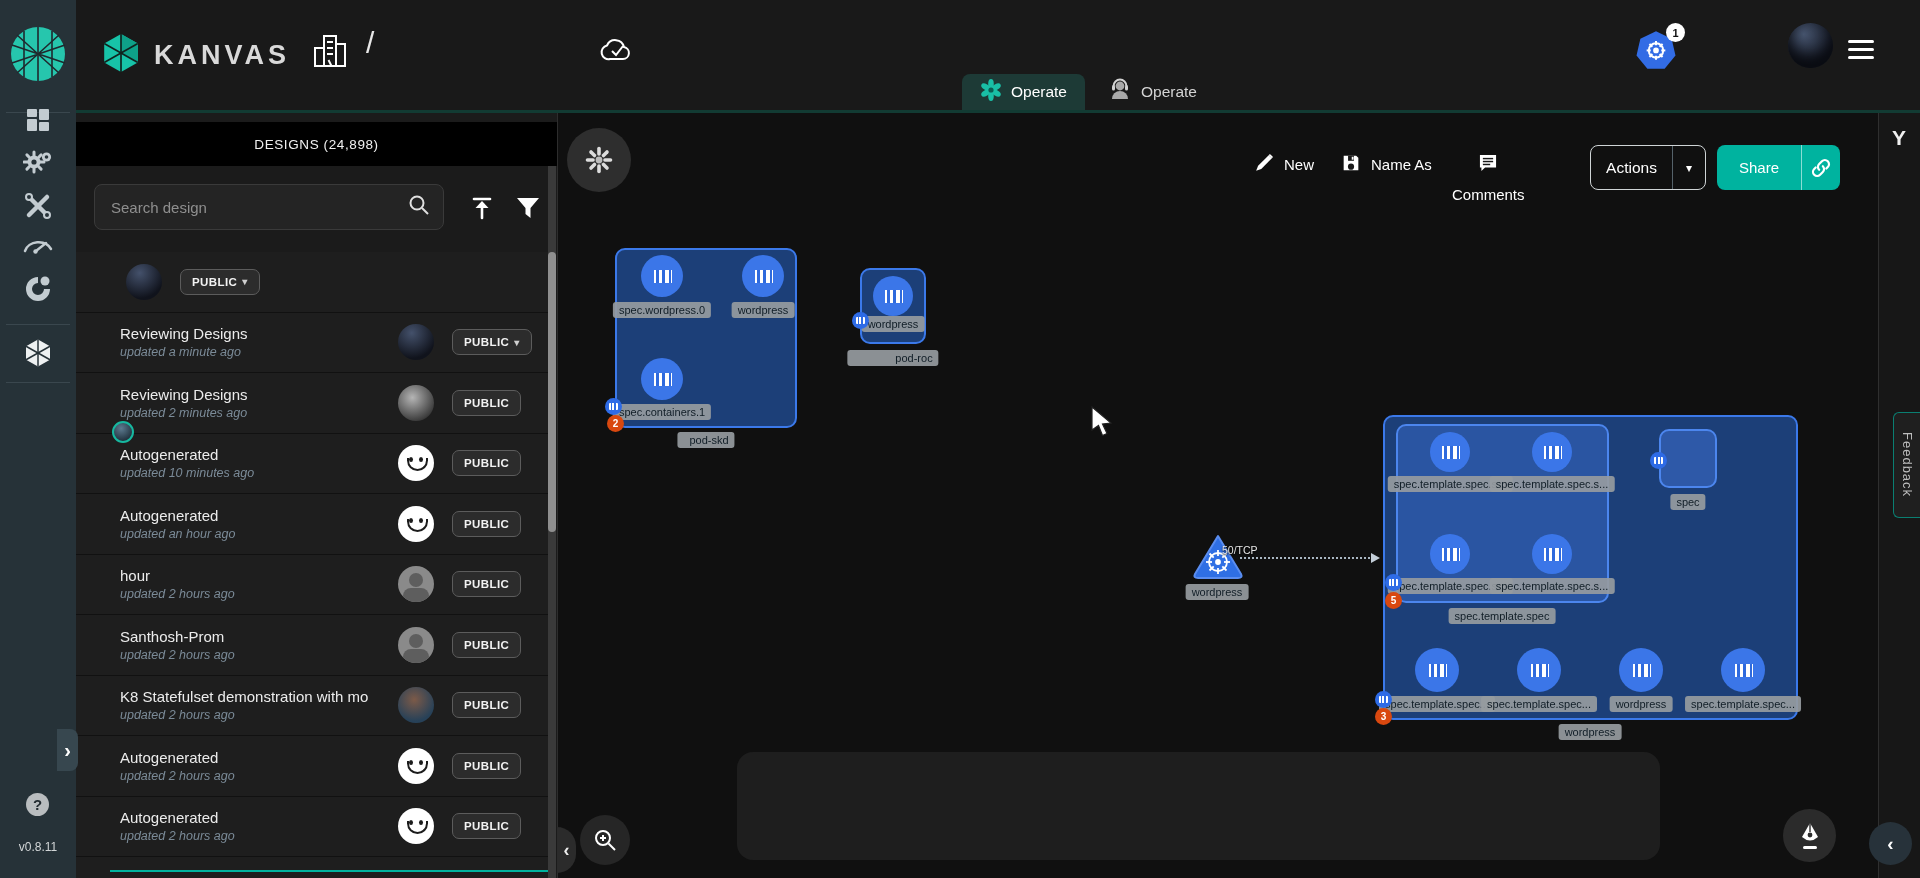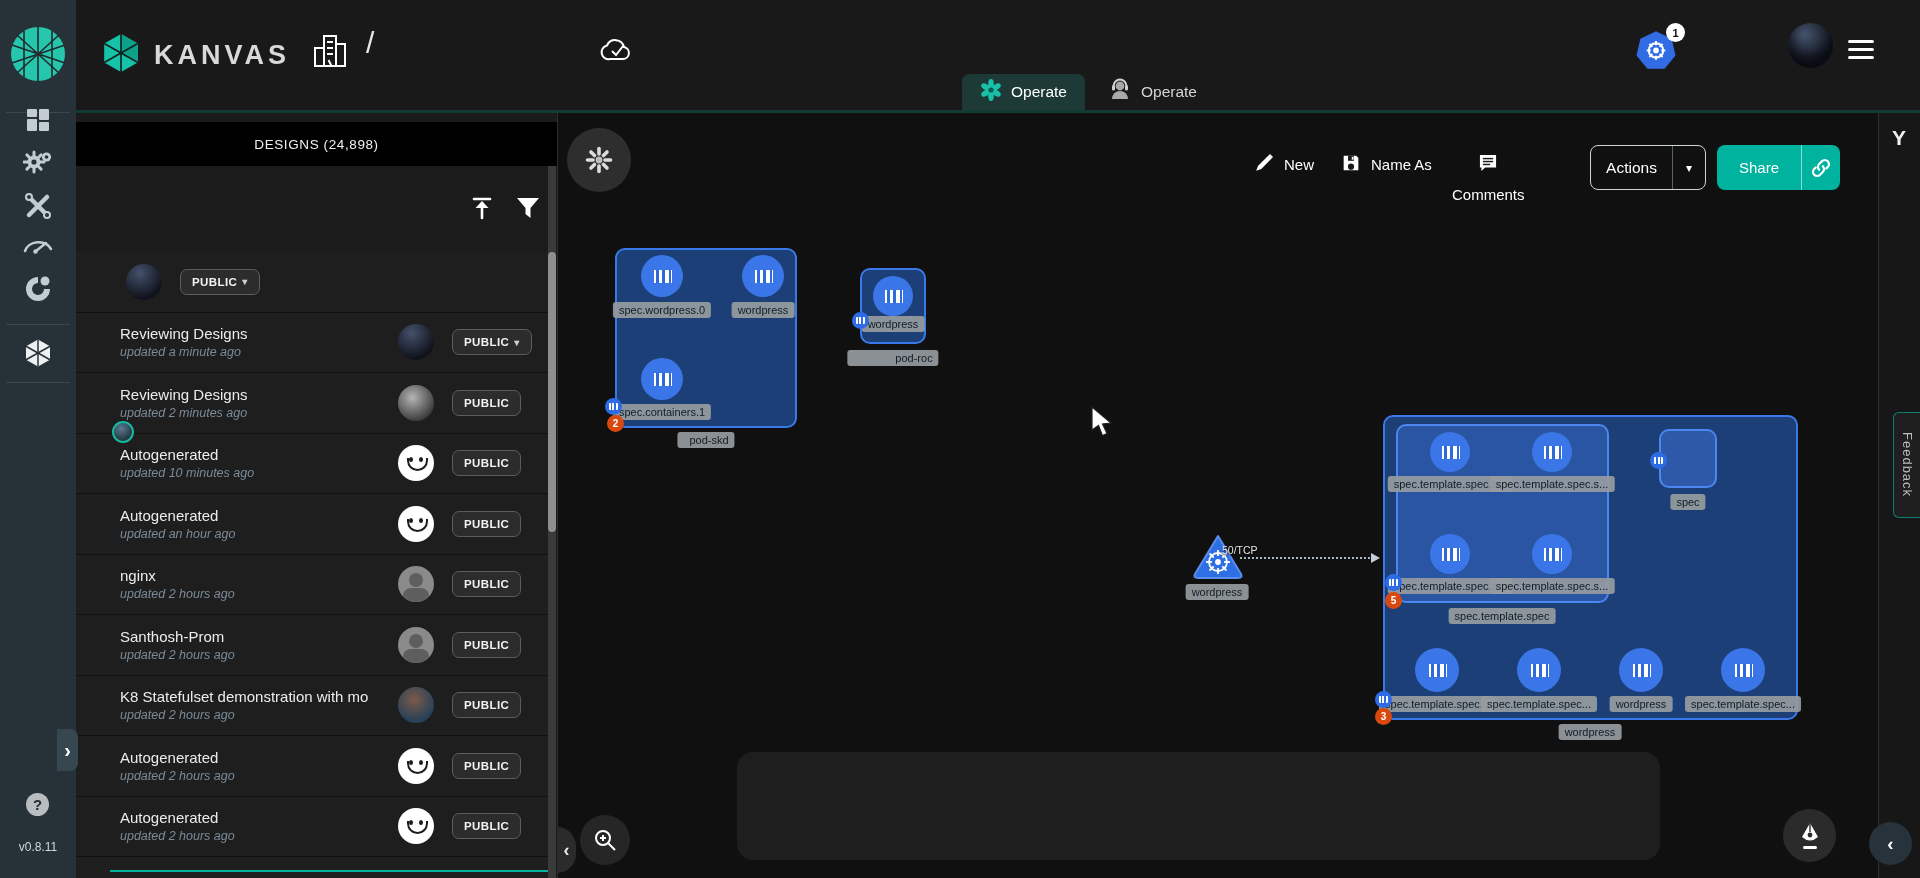--- a/index.html
+++ b/index.html
@@ -324,20 +324,29 @@
       <span>›</span>
     </div>
   <div class="abs help-circ">
       <span>?</span>
     </div>
   <div class="abs version">v0.8.11</div>
 
   <div class="abs panel"></div>
   <div class="abs panel-title">DESIGNS (24,898)</div>
 
+  <div class="abs search-box">
+    <input type="text" placeholder="Search design" style="">
+    <span>
+      <svg width="24" height="24" viewBox="0 0 24 24" fill="none" stroke="#e0e0e0" stroke-width="2">
+          <circle cx="10" cy="10" r="6.5"></circle>
+          <line x1="15" y1="15" x2="21" y2="21"></line>
+        </svg>
+    </span>
+  </div>
   <div class="abs pub-ico">
     <svg width="28" height="28" viewBox="0 0 28 28">
         <g stroke="#fff" stroke-width="2.6" stroke-linecap="round">
           <line x1="6" y1="5" x2="22" y2="5"></line>
           <line x1="14" y1="24" x2="14" y2="11"></line>
         </g>
         <polygon points="14,7 20.5,14 7.5,14" fill="#fff"></polygon>
       </svg>
   </div>
   <div class="abs filter-ico">
@@ -404,21 +413,21 @@
         <div class="di-avatar" data-avatar="smiley"></div>
         <div class="di-vis">
           <span>PUBLIC</span>
 
         </div>
 
       </div>
 
       <div class="design-item">
         <div class="di-text">
-          <div class="di-title">nginx</div>
+          <div class="di-title">hour</div>
           <div class="di-updated">updated 2 hours ago</div>
         </div>
         <div class="di-avatar" data-avatar="person"></div>
         <div class="di-vis">
           <span>PUBLIC</span>
 
         </div>
 
       </div>
 

